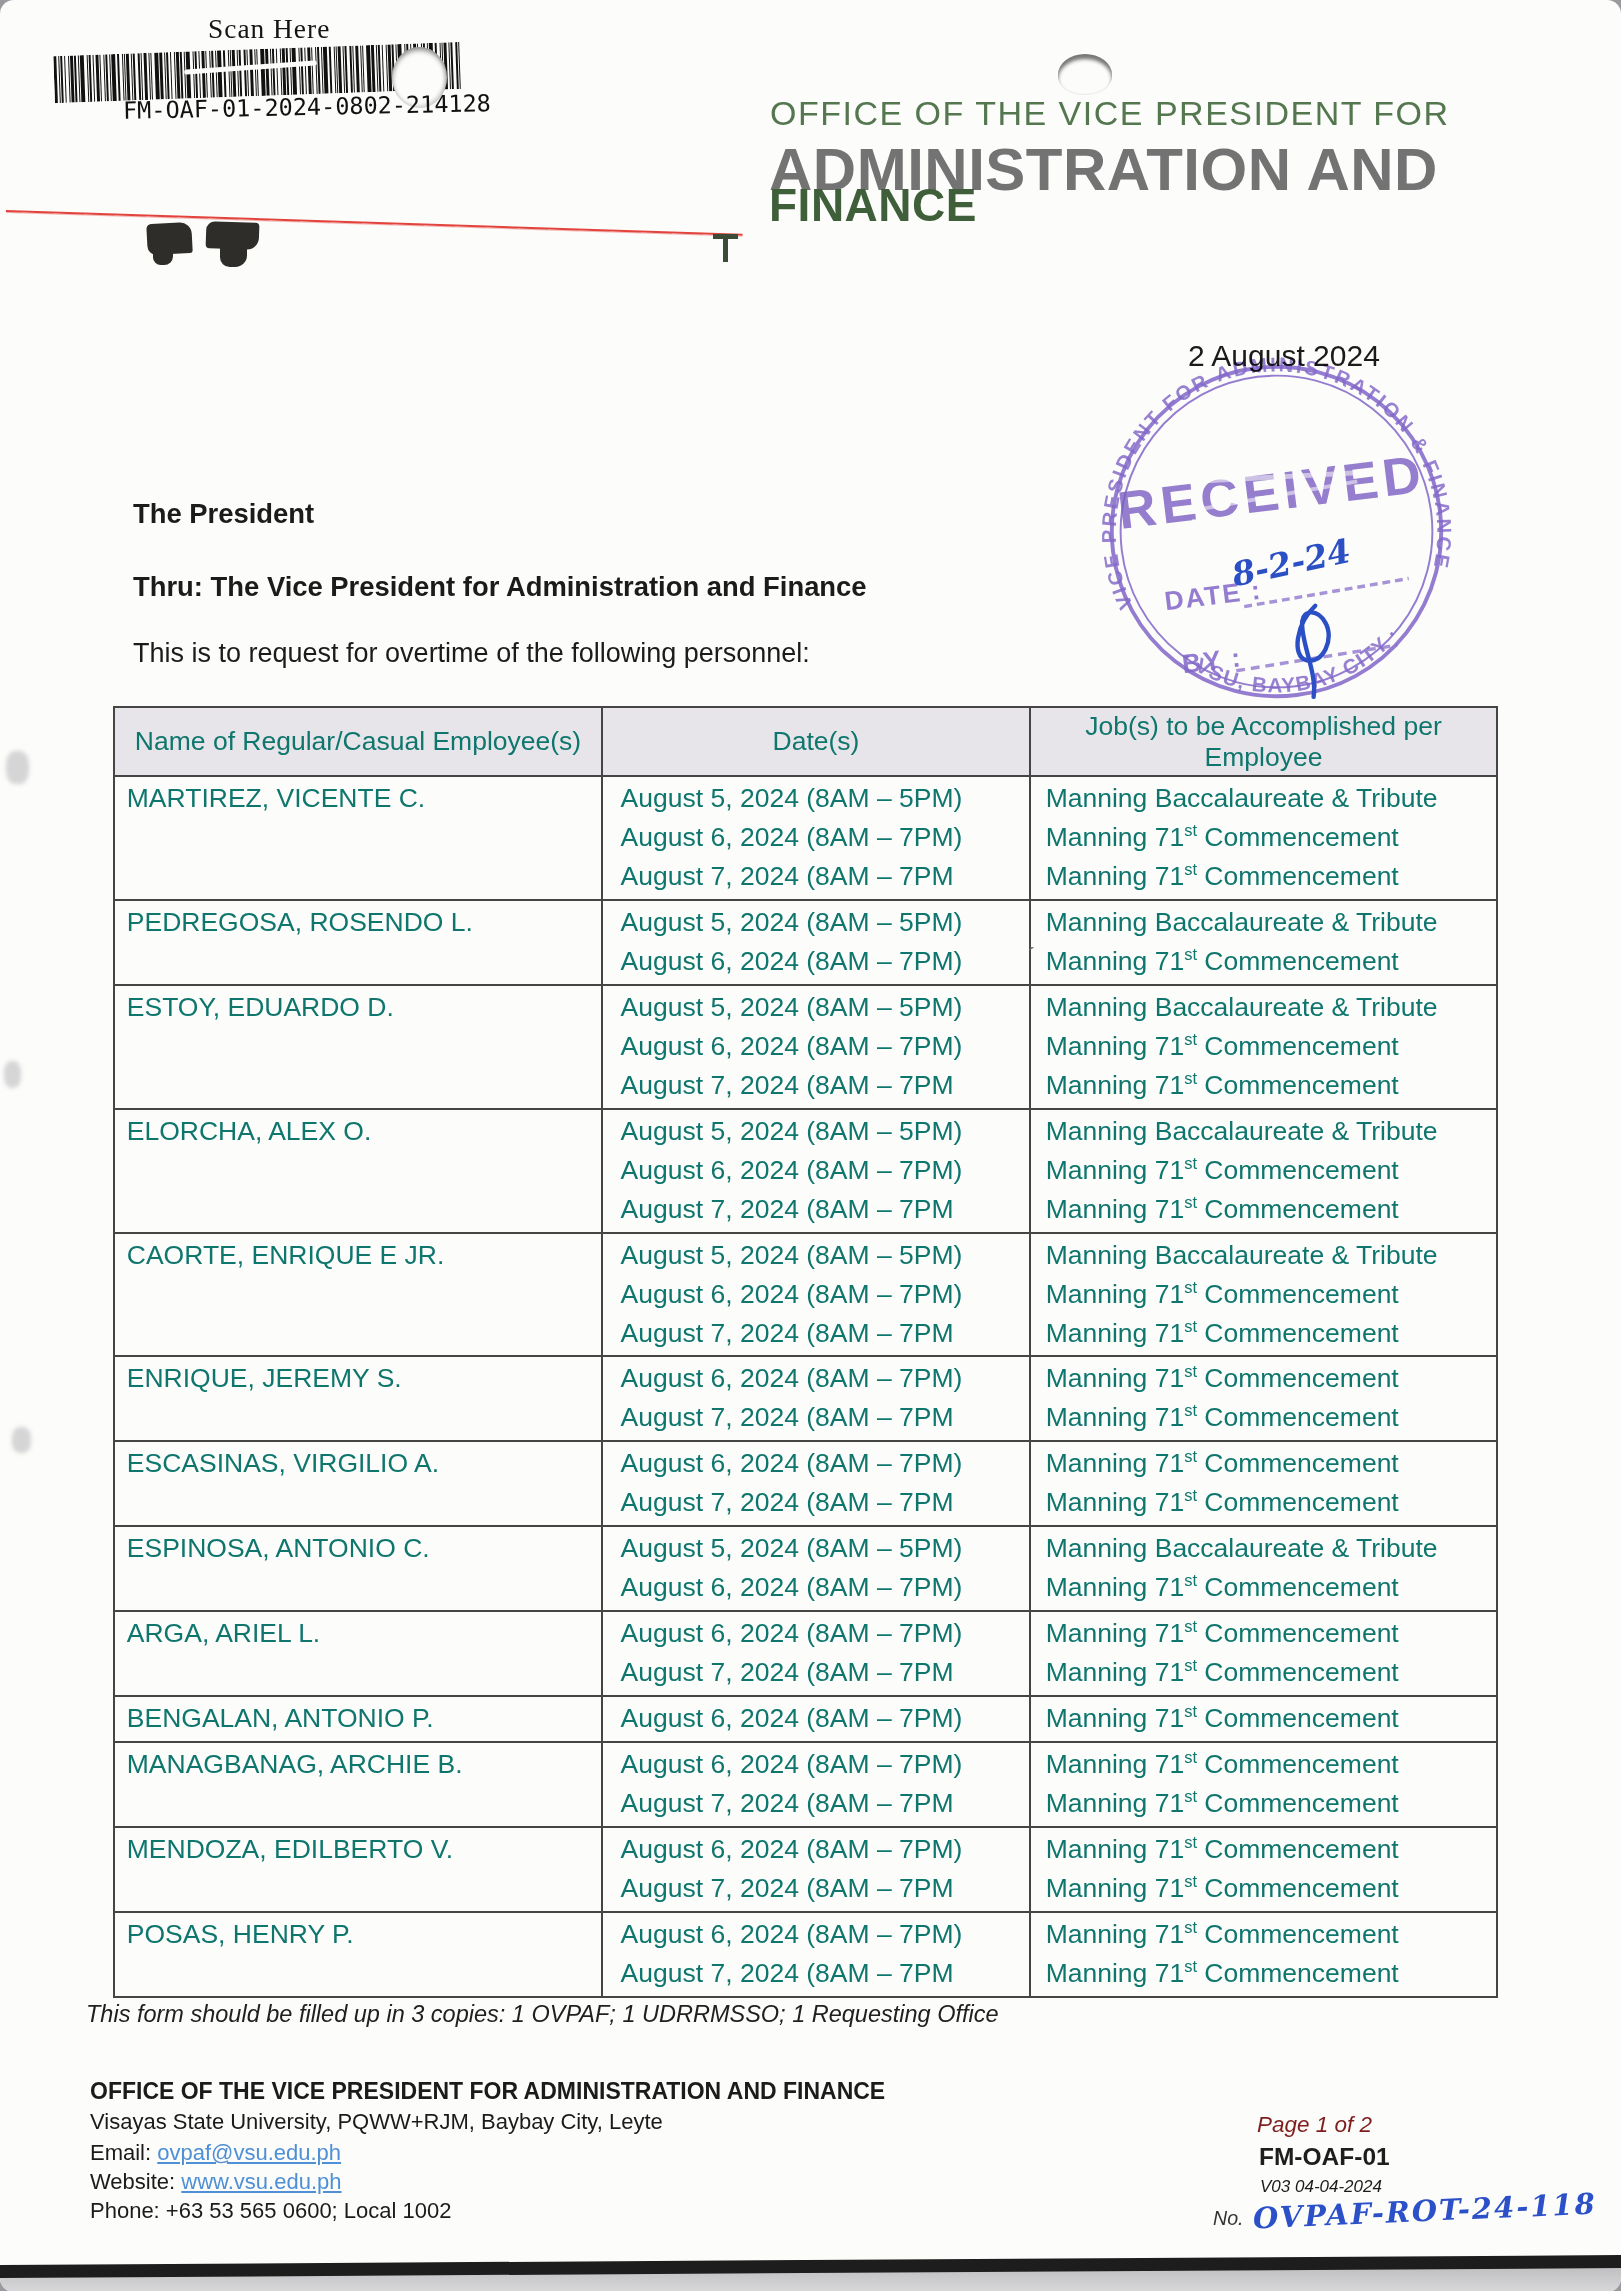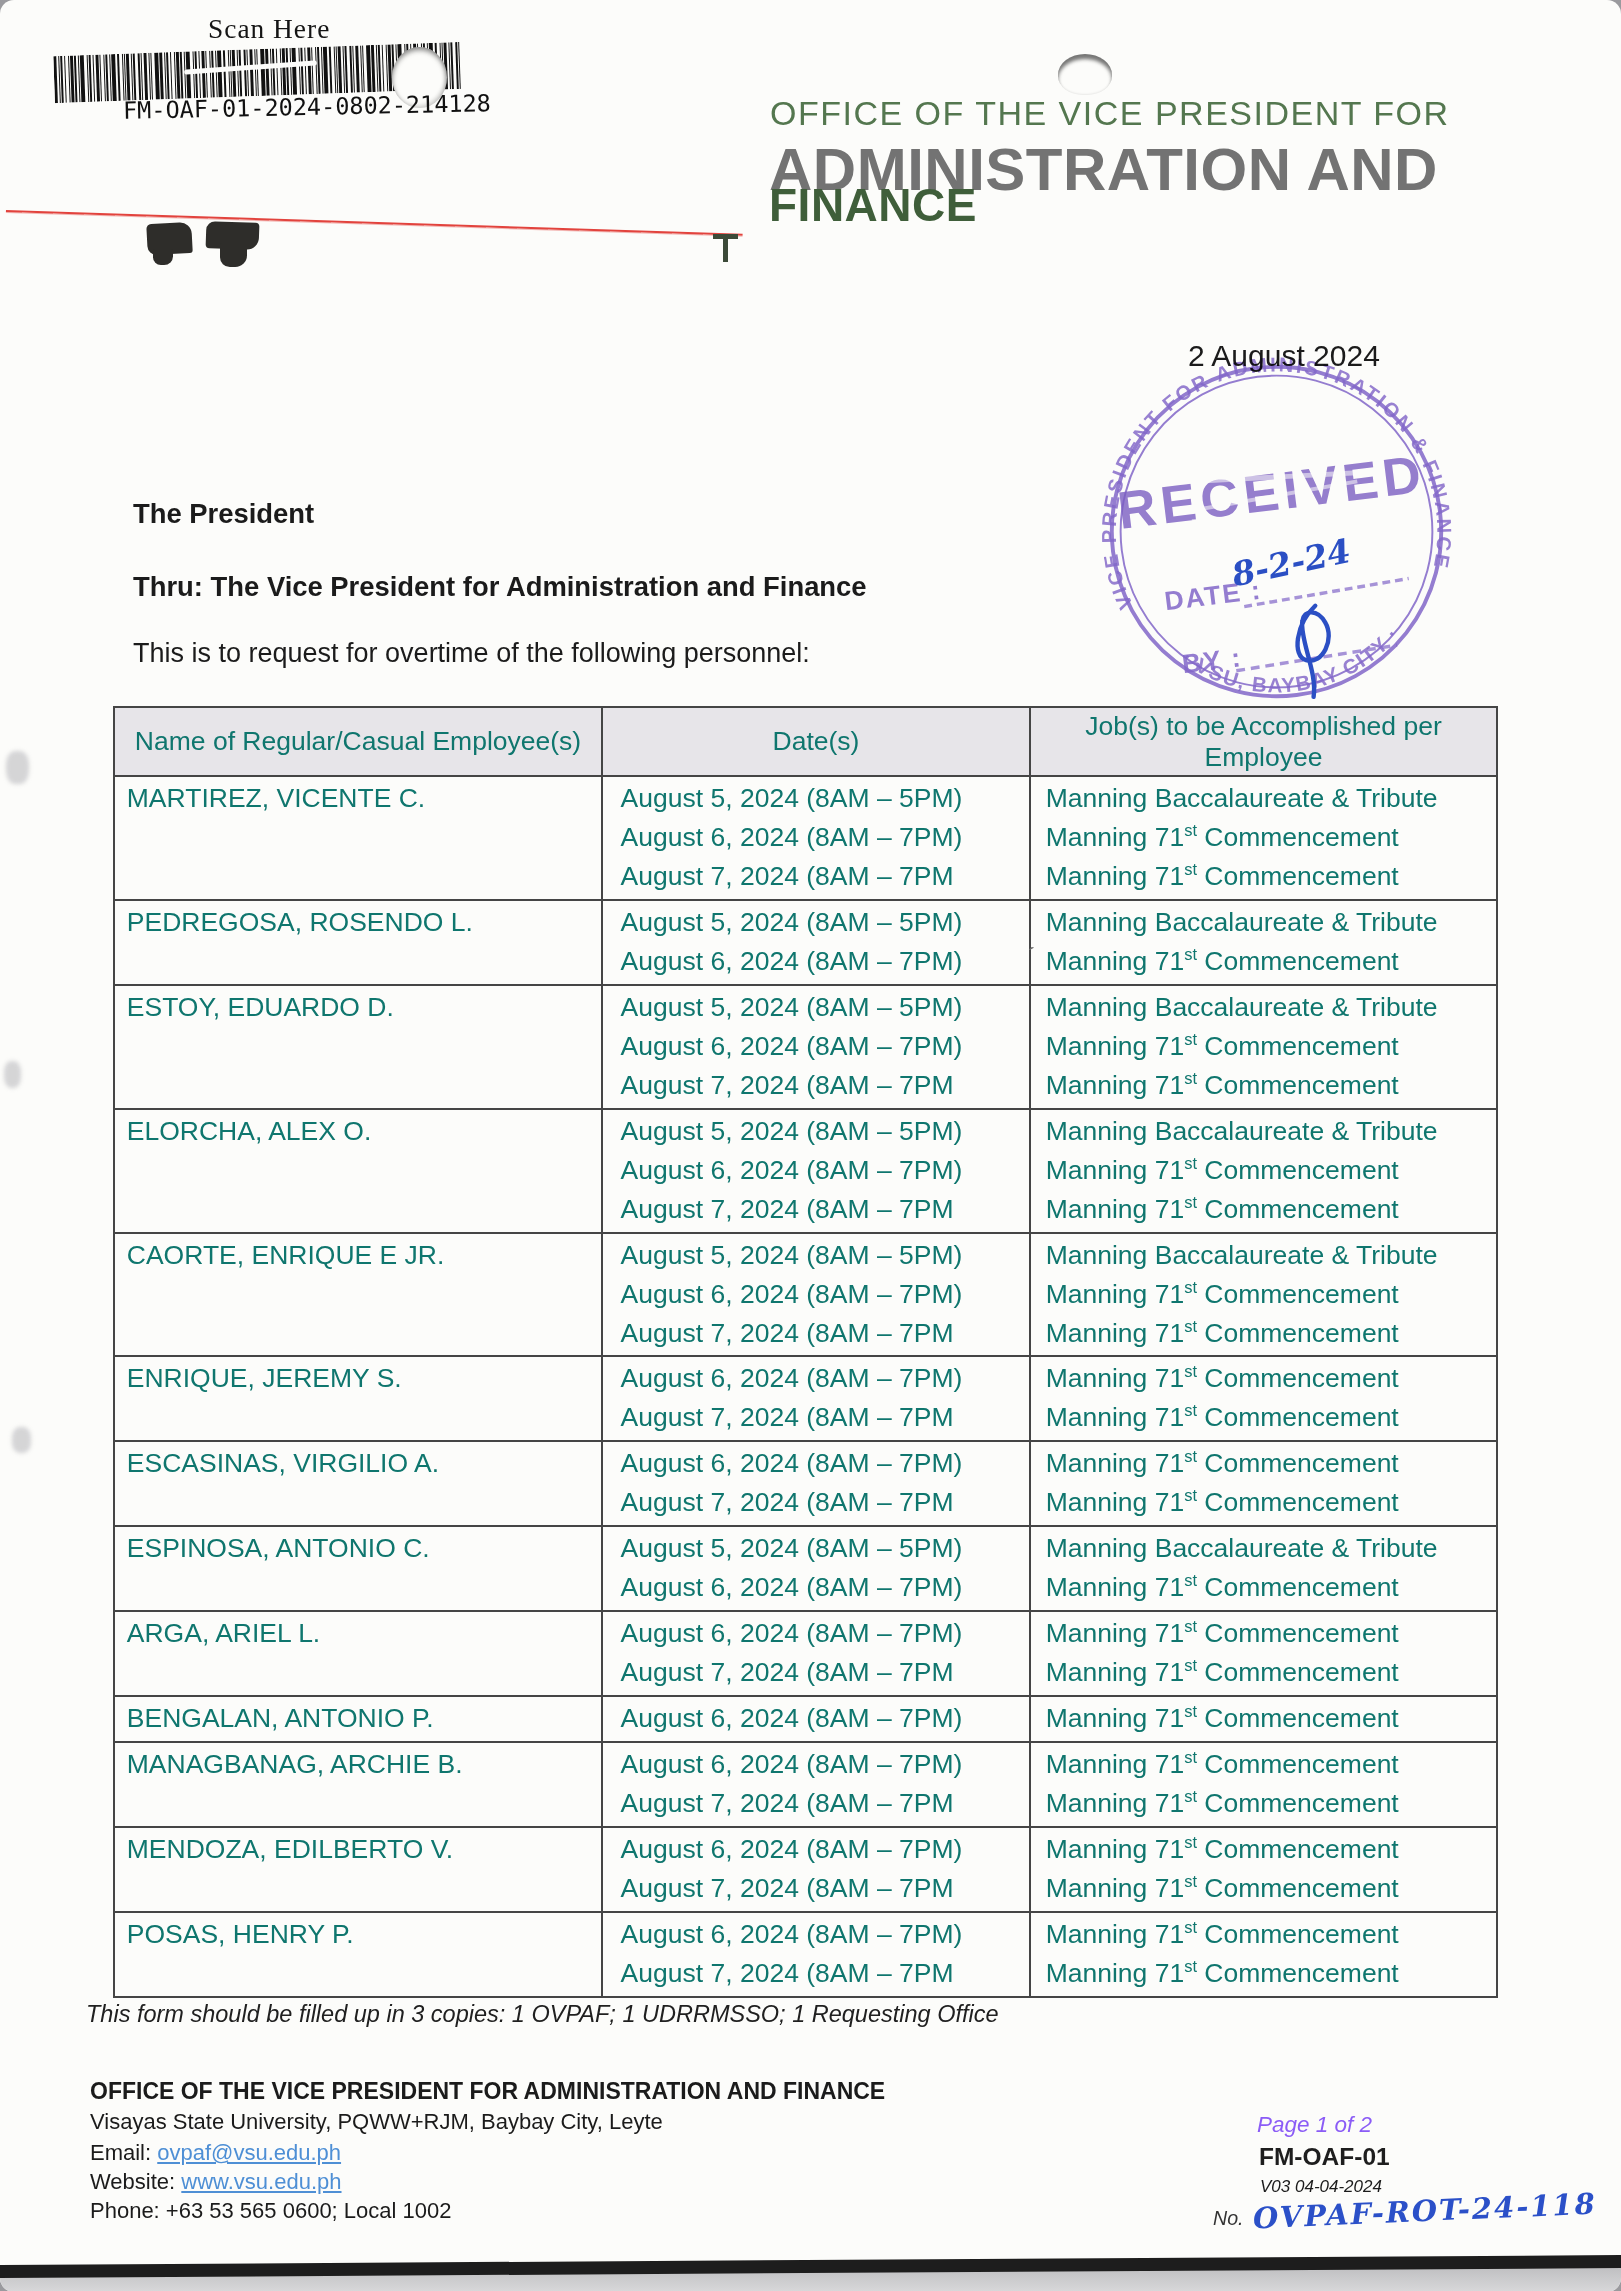--- a/index.html
+++ b/index.html
@@ -62,21 +62,21 @@
   .tick-mark{position:absolute;left:1027px;top:943px;font-size:21.6px;color:#6a6a6a;transform:rotate(12deg);}
 
   
   .form-note{position:absolute;left:86px;top:2001px;font-size:23.5px;font-style:italic;color:#202020;}
   .f-office{position:absolute;left:90px;top:2078px;font-size:23px;font-weight:700;}
   .f-addr{position:absolute;left:90px;top:2109px;font-size:22px;}
   .f-email{position:absolute;left:90px;top:2140px;font-size:22px;}
   .f-web{position:absolute;left:90px;top:2169px;font-size:22px;}
   .f-phone{position:absolute;left:90px;top:2198px;font-size:22px;}
   .f-link{color:#4e8fd5;text-decoration:underline;}
-  .f-page{position:absolute;left:1257px;top:2112px;font-size:22.5px;font-style:italic;color:#8b5cf6;text-align:right;}
+  .f-page{position:absolute;left:1257px;top:2112px;font-size:22.5px;font-style:italic;color:#7f1d1d;text-align:right;}
   .f-code{position:absolute;left:1259px;top:2143px;font-size:24.5px;font-weight:700;color:#1e1e1e;}
   .f-ver{position:absolute;left:1260px;top:2177px;font-size:17px;font-style:italic;}
   .f-no-label{position:absolute;left:1213px;top:2207px;font-size:19.6px;font-style:italic;color:#333;}
   .f-no-value{position:absolute;left:1253px;top:2194px;font-size:29px;font-weight:700;font-style:italic;
               font-family:"DejaVu Serif",serif;color:#2b50c8;transform:rotate(-2.5deg);letter-spacing:2px;}
 
   
   .scan-band{position:absolute;left:-11.8px;top:2260px;width:1656px;height:12.7px;background:#1d1d1d;
              transform:rotate(-0.35deg);border-radius:2px;}
   .scan-below{position:absolute;left:0;top:2267px;width:1621px;height:24.5px;

